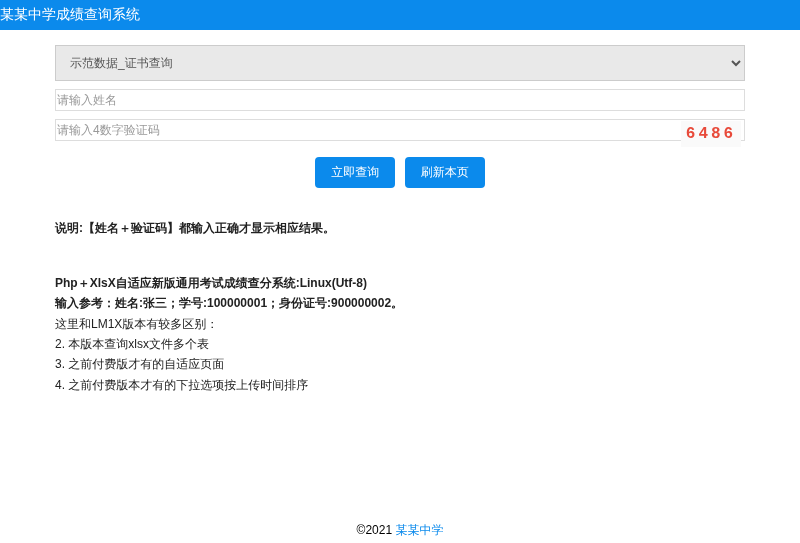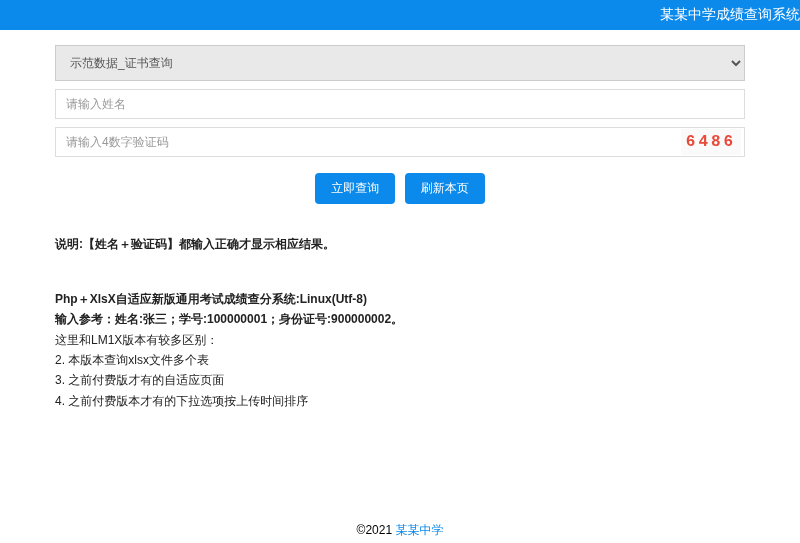--- a/index.html
+++ b/index.html
@@ -1,25 +1,25 @@
 <!DOCTYPE html>
 <html><head>
   <meta charset="utf-8">
   <style>
     * { box-sizing: border-box; margin: 0; padding: 0; }
     body { font-family: Arial, "Microsoft YaHei", sans-serif; background: #fff; font-size: 12px; }
-    .header { background: #0b8aec; color: #fff; text-align: right; padding: 6px 0; font-size: 14px; }
+    .header { background: #0b8aec; color: #fff; text-align: left; padding: 6px 0; font-size: 14px; }
     .container { padding: 15px 55px 0; }
     .select-bar {
       width: 100%; height: 36px; border: 1px solid #ccc; background: #e9e9e9;
       padding: 0 10px; font-size: 12px; color: #555; margin-bottom: 8px;
     }
     .input-row { margin-bottom: 8px; }
     .text-input {
-      width: 100%; height: 30px; border: 1px solid #ddd; padding: 0 10px;
+      width: 100%; height: 22px; border: 1px solid #ddd; padding: 0 1px;
       font-size: 12px; color: #333;
     }
     .text-input::placeholder { color: #999; }
     .captcha-row { position: relative; }
     .captcha-img {
       position: absolute; right: 4px; top: 2px; height: 26px; width: 60px;
       display: flex; align-items: center; justify-content: center;
       font-family: "Courier New", monospace; font-size: 16px; font-weight: bold;
       color: #e84a3a; letter-spacing: 3px; cursor: pointer; background:#fafafa;
     }

